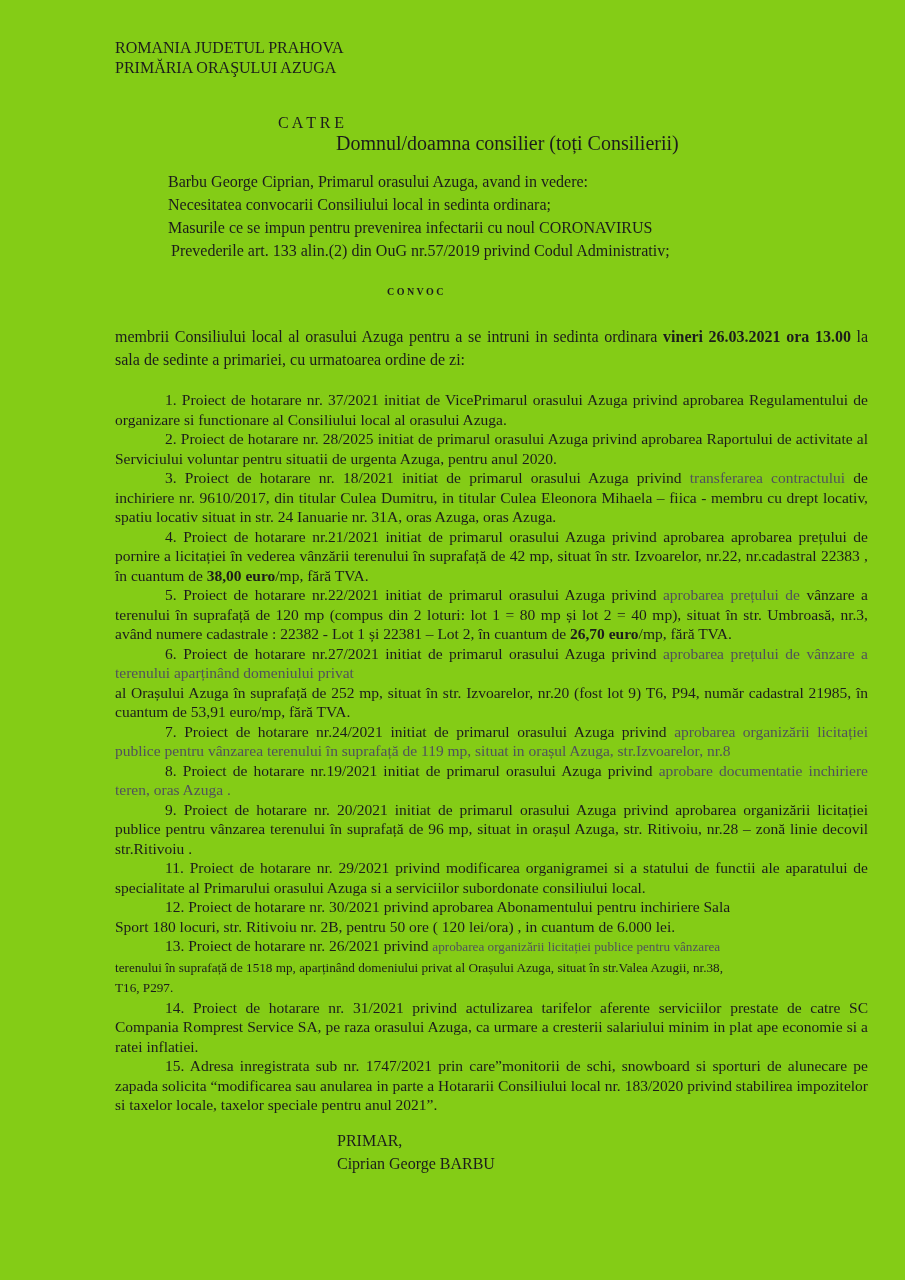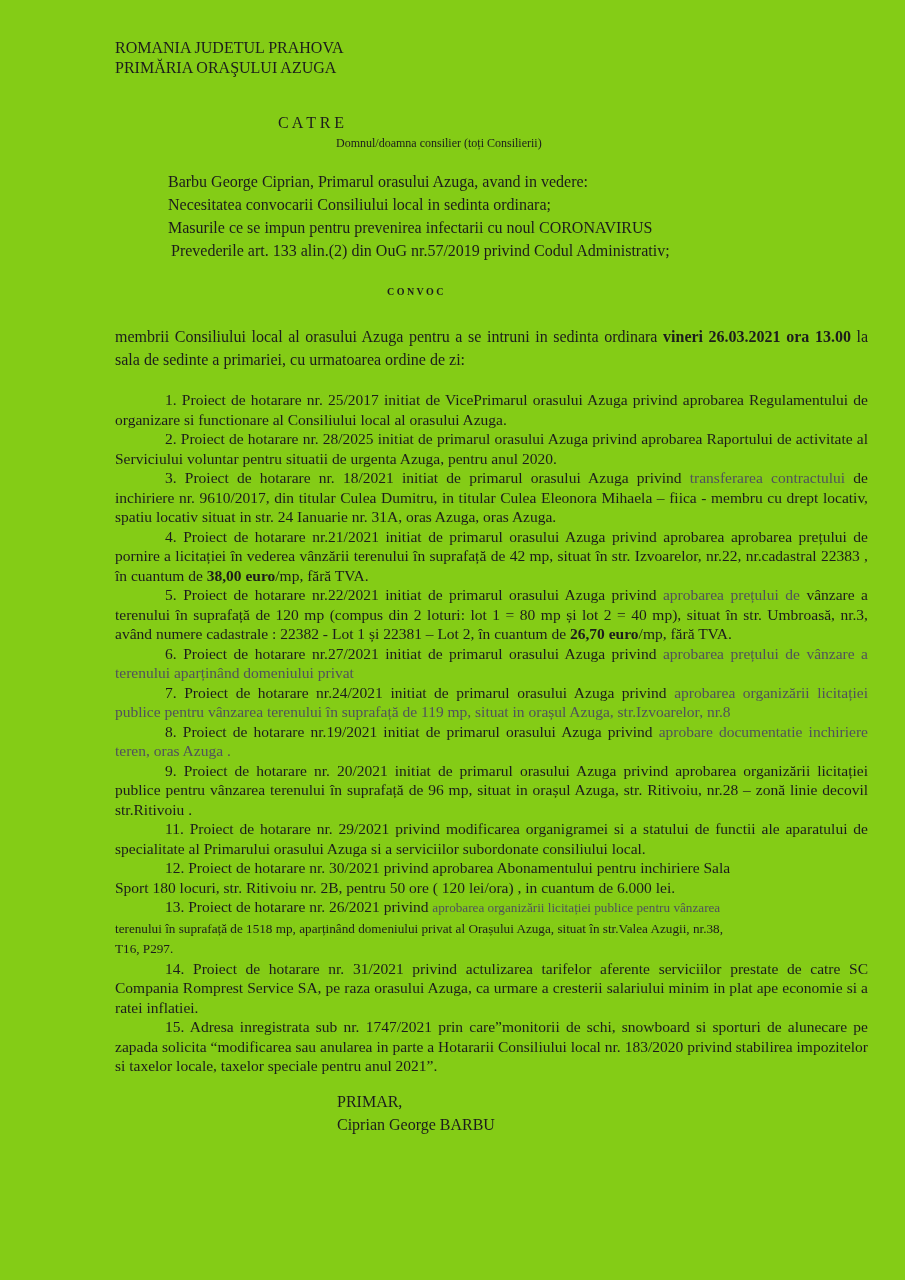--- a/index.html
+++ b/index.html
@@ -9,21 +9,21 @@
     margin:0 auto;
     background:#84cc16;
     font-family:"Liberation Serif", serif;
     color:#1c1c1c;
     overflow:hidden;
     padding-left:10px;
   }
   .content { position:absolute; left:115px; top:38px; width:753px; }
   .hdr p { margin:0; font-size:16px; line-height:20px; }
   .catre { margin:34px 0 0 163px; font-size:16px; line-height:21px; }
-  .recipient { margin:0 0 0 221px; font-size:12px; line-height:21px; }
+  .recipient { margin:0 0 0 221px; font-size:20px; line-height:21px; }
   .preamble { margin-top:16px; }
   .preamble p { margin:0 0 0 53px; font-size:16px; line-height:23px; }
   .preamble p.shift { margin-left:56px; }
   .convoc { margin:18px 0 0 272px; font-size:10px; font-weight:bold; line-height:23px; }
   .intro { margin:22px 0 0 0; font-size:16px; line-height:23px; text-align:justify; }
   .agenda { margin-top:19px; }
   .agenda p { margin:0; font-size:15.5px; line-height:19.5px; text-align:justify; text-indent:50px; }
   .b { font-weight:bold; }
   .gray { color:#51515c; }
   .sm { font-size:13.2px; }
@@ -49,26 +49,26 @@
       <p>Necesitatea convocarii Consiliului local in sedinta ordinara;</p>
       <p>Masurile ce se impun pentru prevenirea infectarii cu noul CORONAVIRUS</p>
       <p class="shift">Prevederile art. 133 alin.(2)  din OuG nr.57/2019 privind Codul Administrativ;</p>
     </div>
 
     <p class="convoc">C O N V O C</p>
 
     <p class="intro"><span>membrii Consiliului local al orasului Azuga pentru a se intruni in sedinta ordinara </span><span class="b">vineri 26.03.2021 ora 13.00</span><span> la sala de sedinte a primariei, cu urmatoarea ordine de zi:</span></p>
 
     <div class="agenda">
-      <p><span>1.  Proiect de hotarare nr. 25/2017 initiat de VicePrimarul orasului Azuga privind aprobarea Regulamentului de organizare si functionare al Consiliului local al orasului Azuga.</span></p>
+      <p><span>1.  Proiect de hotarare nr. 37/2021 initiat de VicePrimarul orasului Azuga privind aprobarea Regulamentului de organizare si functionare al Consiliului local al orasului Azuga.</span></p>
       <p><span>2. Proiect de hotarare nr. 28/2025 initiat de primarul orasului Azuga privind aprobarea Raportului de activitate al Serviciului voluntar pentru situatii de urgenta Azuga, pentru anul 2020.</span></p>
       <p><span>3. Proiect de hotarare nr.  18/2021 initiat de primarul orasului Azuga privind </span><span class="gray">transferarea contractului</span><span> de inchiriere nr. 9610/2017,  din titular  Culea Dumitru, in titular Culea Eleonora Mihaela – fiica - membru cu drept locativ, spatiu locativ situat in str. 24 Ianuarie nr. 31A, oras Azuga, oras Azuga.</span></p>
       <p><span>4. Proiect de hotarare nr.21/2021 initiat de primarul orasului Azuga privind  aprobarea aprobarea prețului de pornire a licitației în vederea vânzării terenului în suprafață de 42 mp, situat în str. Izvoarelor, nr.22, nr.cadastral 22383 , în cuantum de  </span><span class="b">38,00 euro</span><span>/mp, fără TVA.</span></p>
       <p><span>5. Proiect de hotarare nr.22/2021 initiat de primarul orasului Azuga privind  </span><span class="gray">aprobarea prețului de</span><span> vânzare a terenului în suprafață de 120 mp (compus din  2 loturi: lot 1 = 80 mp și lot 2 = 40 mp),  situat în str. Umbroasă, nr.3,  având numere cadastrale : 22382 -  Lot 1   și 22381 – Lot 2, în cuantum de  </span><span class="b">26,70 euro</span><span>/mp, fără TVA.</span></p>
-      <p><span>6. Proiect de hotarare nr.27/2021 initiat de primarul orasului Azuga privind </span><span class="gray">aprobarea prețului de vânzare a terenului aparținând domeniului privat</span><br></p>
+      <p><span>6. Proiect de hotarare nr.27/2021 initiat de primarul orasului Azuga privind </span><span class="gray">aprobarea prețului de vânzare a terenului aparținând domeniului privat</span><br><span>al Orașului Azuga în suprafață de 252 mp, situat în str. Izvoarelor, nr.20 (fost lot 9) T6, P94, număr cadastral 21985, în cuantum de  53,91 euro/mp, fără TVA.</span></p>
       <p><span>7.  Proiect de hotarare nr.24/2021 initiat de primarul orasului Azuga privind </span><span class="gray">aprobarea organizării licitației publice pentru vânzarea  terenului în suprafață de 119 mp, situat in orașul Azuga, str.Izvoarelor, nr.8</span></p>
       <p><span>8. Proiect de hotarare nr.19/2021 initiat de primarul orasului Azuga privind </span><span class="gray">aprobare documentatie inchiriere teren, oras Azuga .</span></p>
       <p><span>9. Proiect de hotarare nr. 20/2021 initiat de primarul orasului Azuga privind aprobarea organizării licitației publice pentru vânzarea  terenului în suprafață de 96  mp,  situat in orașul Azuga, str. Ritivoiu, nr.28 – zonă linie decovil str.Ritivoiu .</span></p>
       <p><span>11. Proiect de hotarare nr. 29/2021 privind modificarea organigramei si a statului de functii ale aparatului de specialitate al Primarului orasului Azuga si a serviciilor subordonate consiliului local.</span></p>
       <p><span>12. Proiect de hotarare nr. 30/2021 privind aprobarea  Abonamentului pentru inchiriere Sala</span><br><span>Sport 180 locuri, str. Ritivoiu nr. 2B, pentru 50 ore ( 120 lei/ora) , in cuantum de 6.000  lei.</span></p>
       <p><span>13. Proiect de hotarare nr. 26/2021 privind </span><span class="gray sm">aprobarea organizării licitației publice pentru vânzarea</span><br><span class="sm">terenului în suprafață de 1518 mp, aparținând domeniului privat al Orașului Azuga, situat în str.Valea Azugii, nr.38,</span><br><span class="sm">T16, P297.</span></p>
       <p><span>14. Proiect de hotarare nr. 31/2021 privind actulizarea tarifelor aferente serviciilor prestate de catre SC Compania Romprest Service SA, pe raza orasului Azuga, ca urmare a cresterii salariului minim in plat ape economie si a ratei inflatiei.</span></p>
       <p><span>15. Adresa inregistrata sub nr. 1747/2021 prin care”monitorii de schi, snowboard si sporturi de alunecare pe zapada solicita “modificarea sau anularea in parte a Hotararii Consiliului local nr. 183/2020 privind stabilirea impozitelor si taxelor locale, taxelor speciale pentru anul 2021”.</span></p>
     </div>
 

